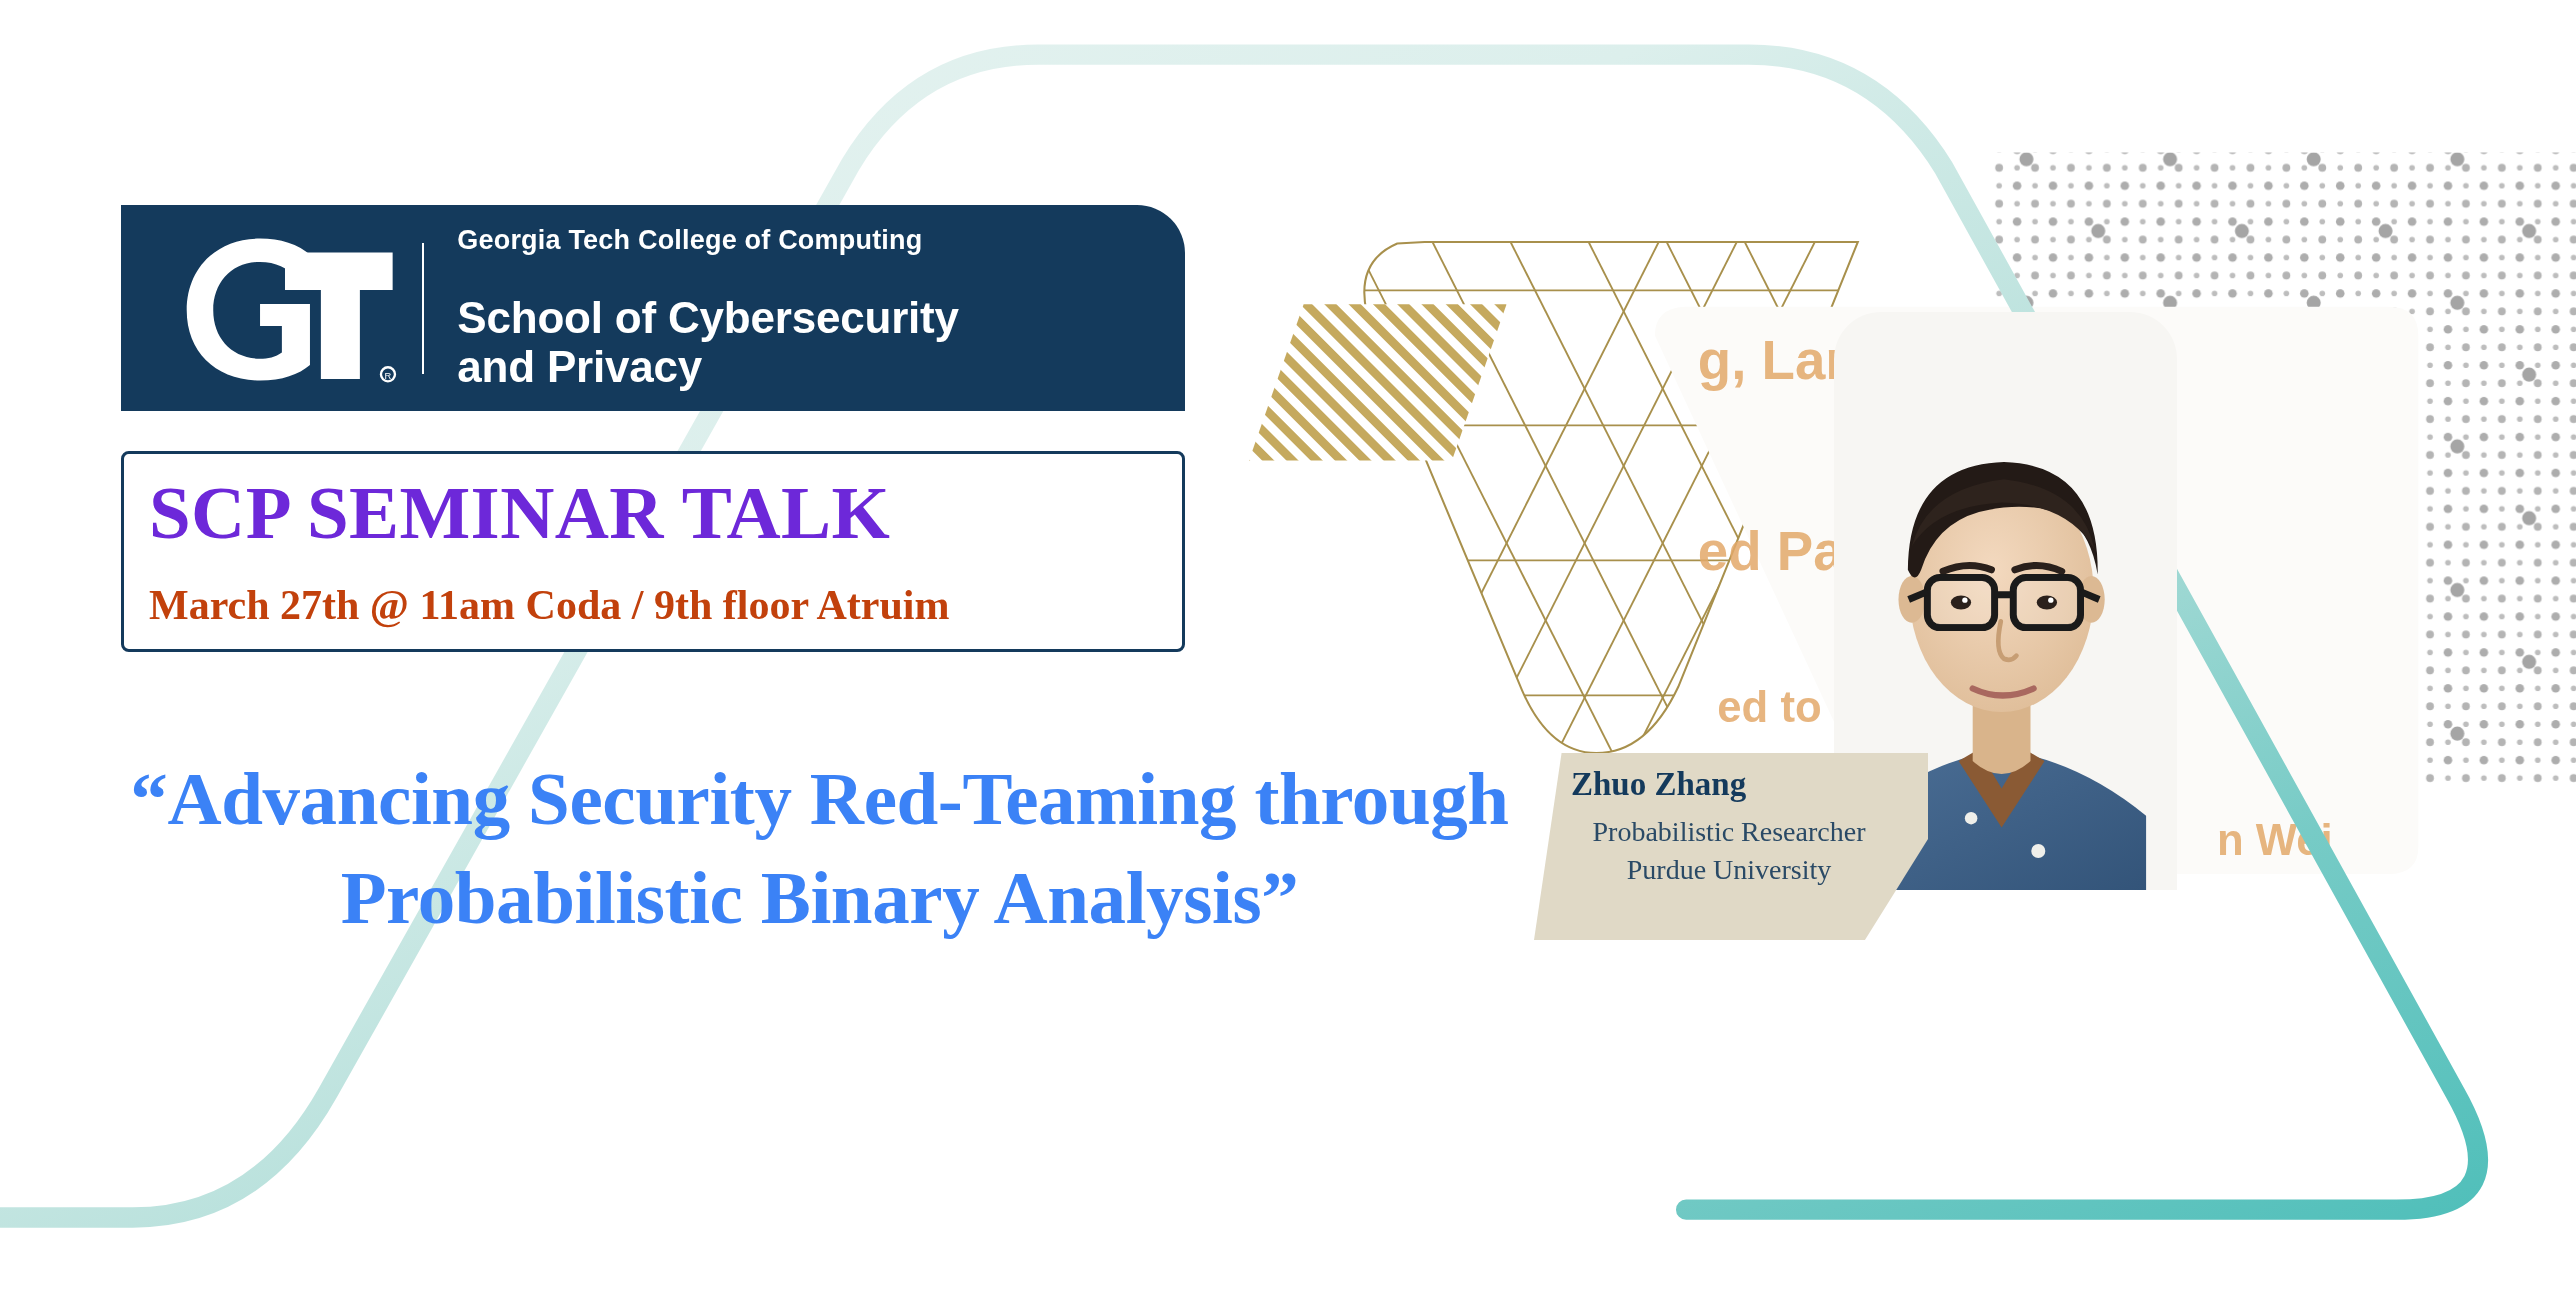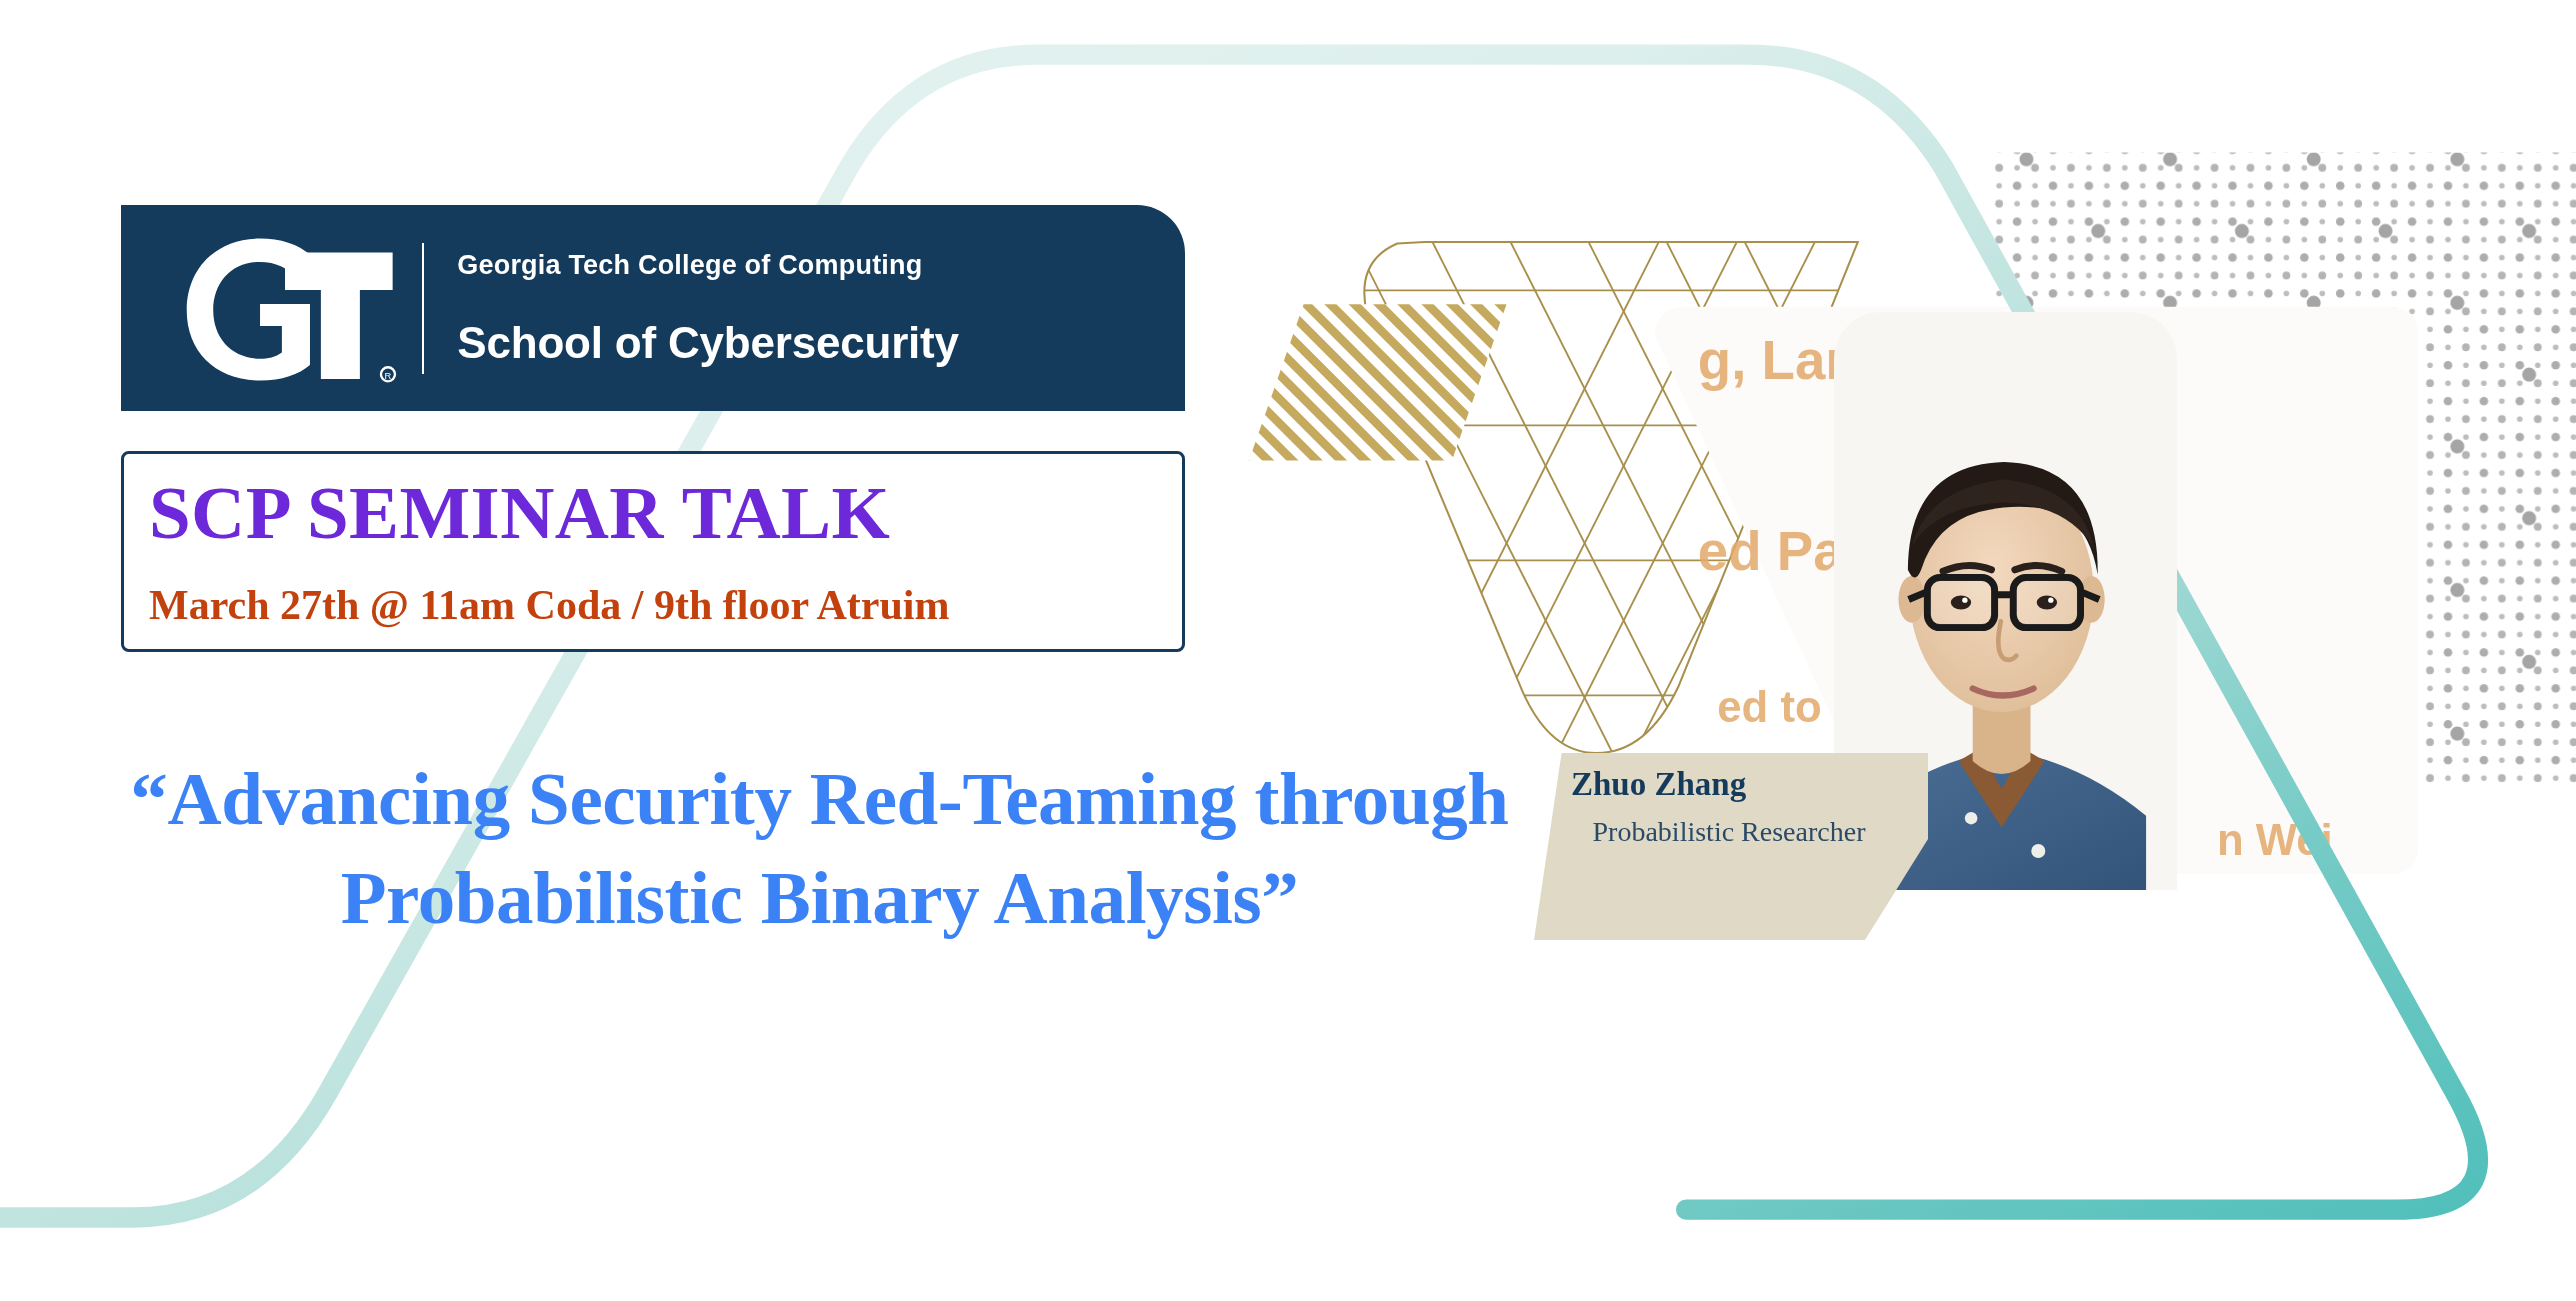--- a/index.html
+++ b/index.html
@@ -316,20 +316,21 @@
         <circle cx="282" cy="190" r="9" fill="none" stroke="#FFFFFF" stroke-width="3"></circle>
         <text x="282" y="196" font-size="12" fill="#FFFFFF" text-anchor="middle" font-family="Liberation Sans, sans-serif">R</text>
       </svg>
     </div>
 
     <div class="logo-divider"></div>
 
     <div class="logo-words">
       <div class="logo-eyebrow">Georgia Tech College of Computing</div>
       <div class="logo-school">School of Cybersecurity</div>
+      <div class="logo-school-2">and Privacy</div>
     </div>
   </div>
 
   <div class="talk-box">
     <div class="talk-heading">SCP SEMINAR TALK</div>
     <div class="talk-when">March 27th @ 11am Coda  /  9th floor Atruim</div>
   </div>
 
   <div class="talk-title">“Advancing Security Red-Teaming through Probabilistic Binary Analysis”</div>
 
@@ -393,17 +394,18 @@
 
       <circle cx="262" cy="690" r="9" fill="#EFEFEA"></circle>
       <circle cx="176" cy="648" r="8" fill="#EFEFEA"></circle>
     </svg>
   </div>
 
   <div class="speaker-card">
     <div class="speaker-card-inner">
       <div class="speaker-name">Zhuo Zhang</div>
       <div class="speaker-role">Probabilistic Researcher</div>
+      <div class="speaker-org">Purdue University</div>
     </div>
   </div>
 
 </div>
 
 
 </body></html>

